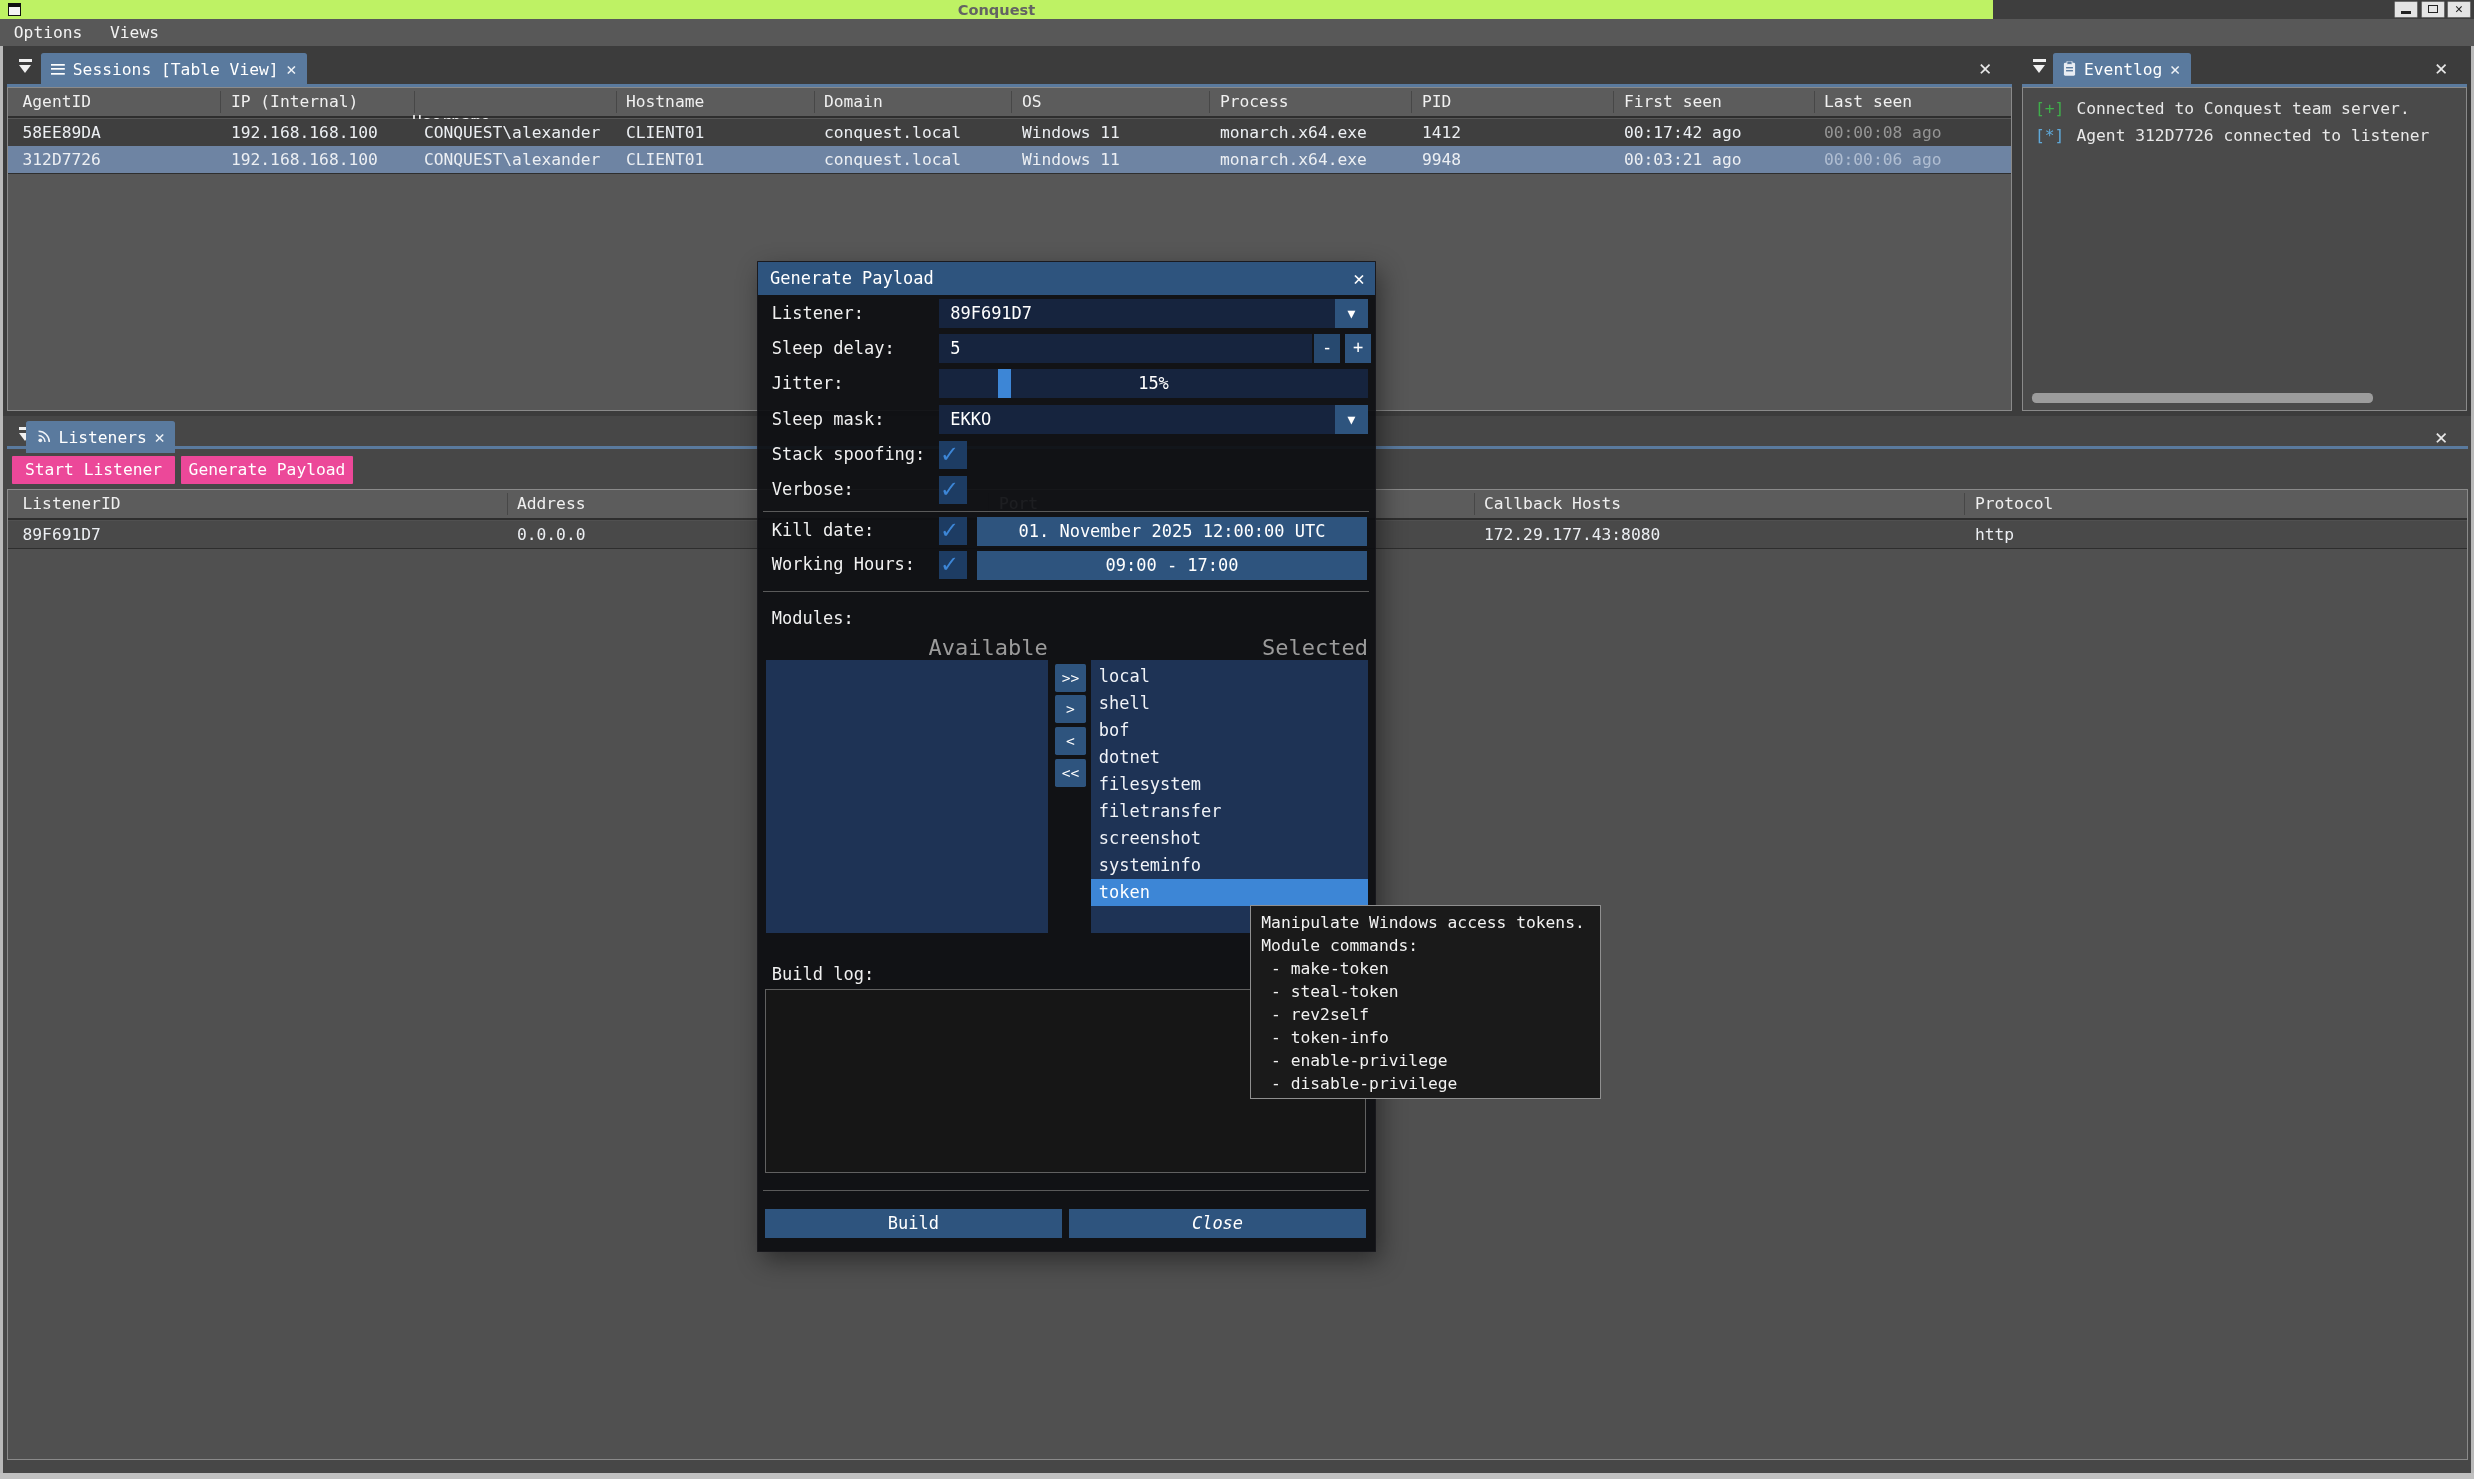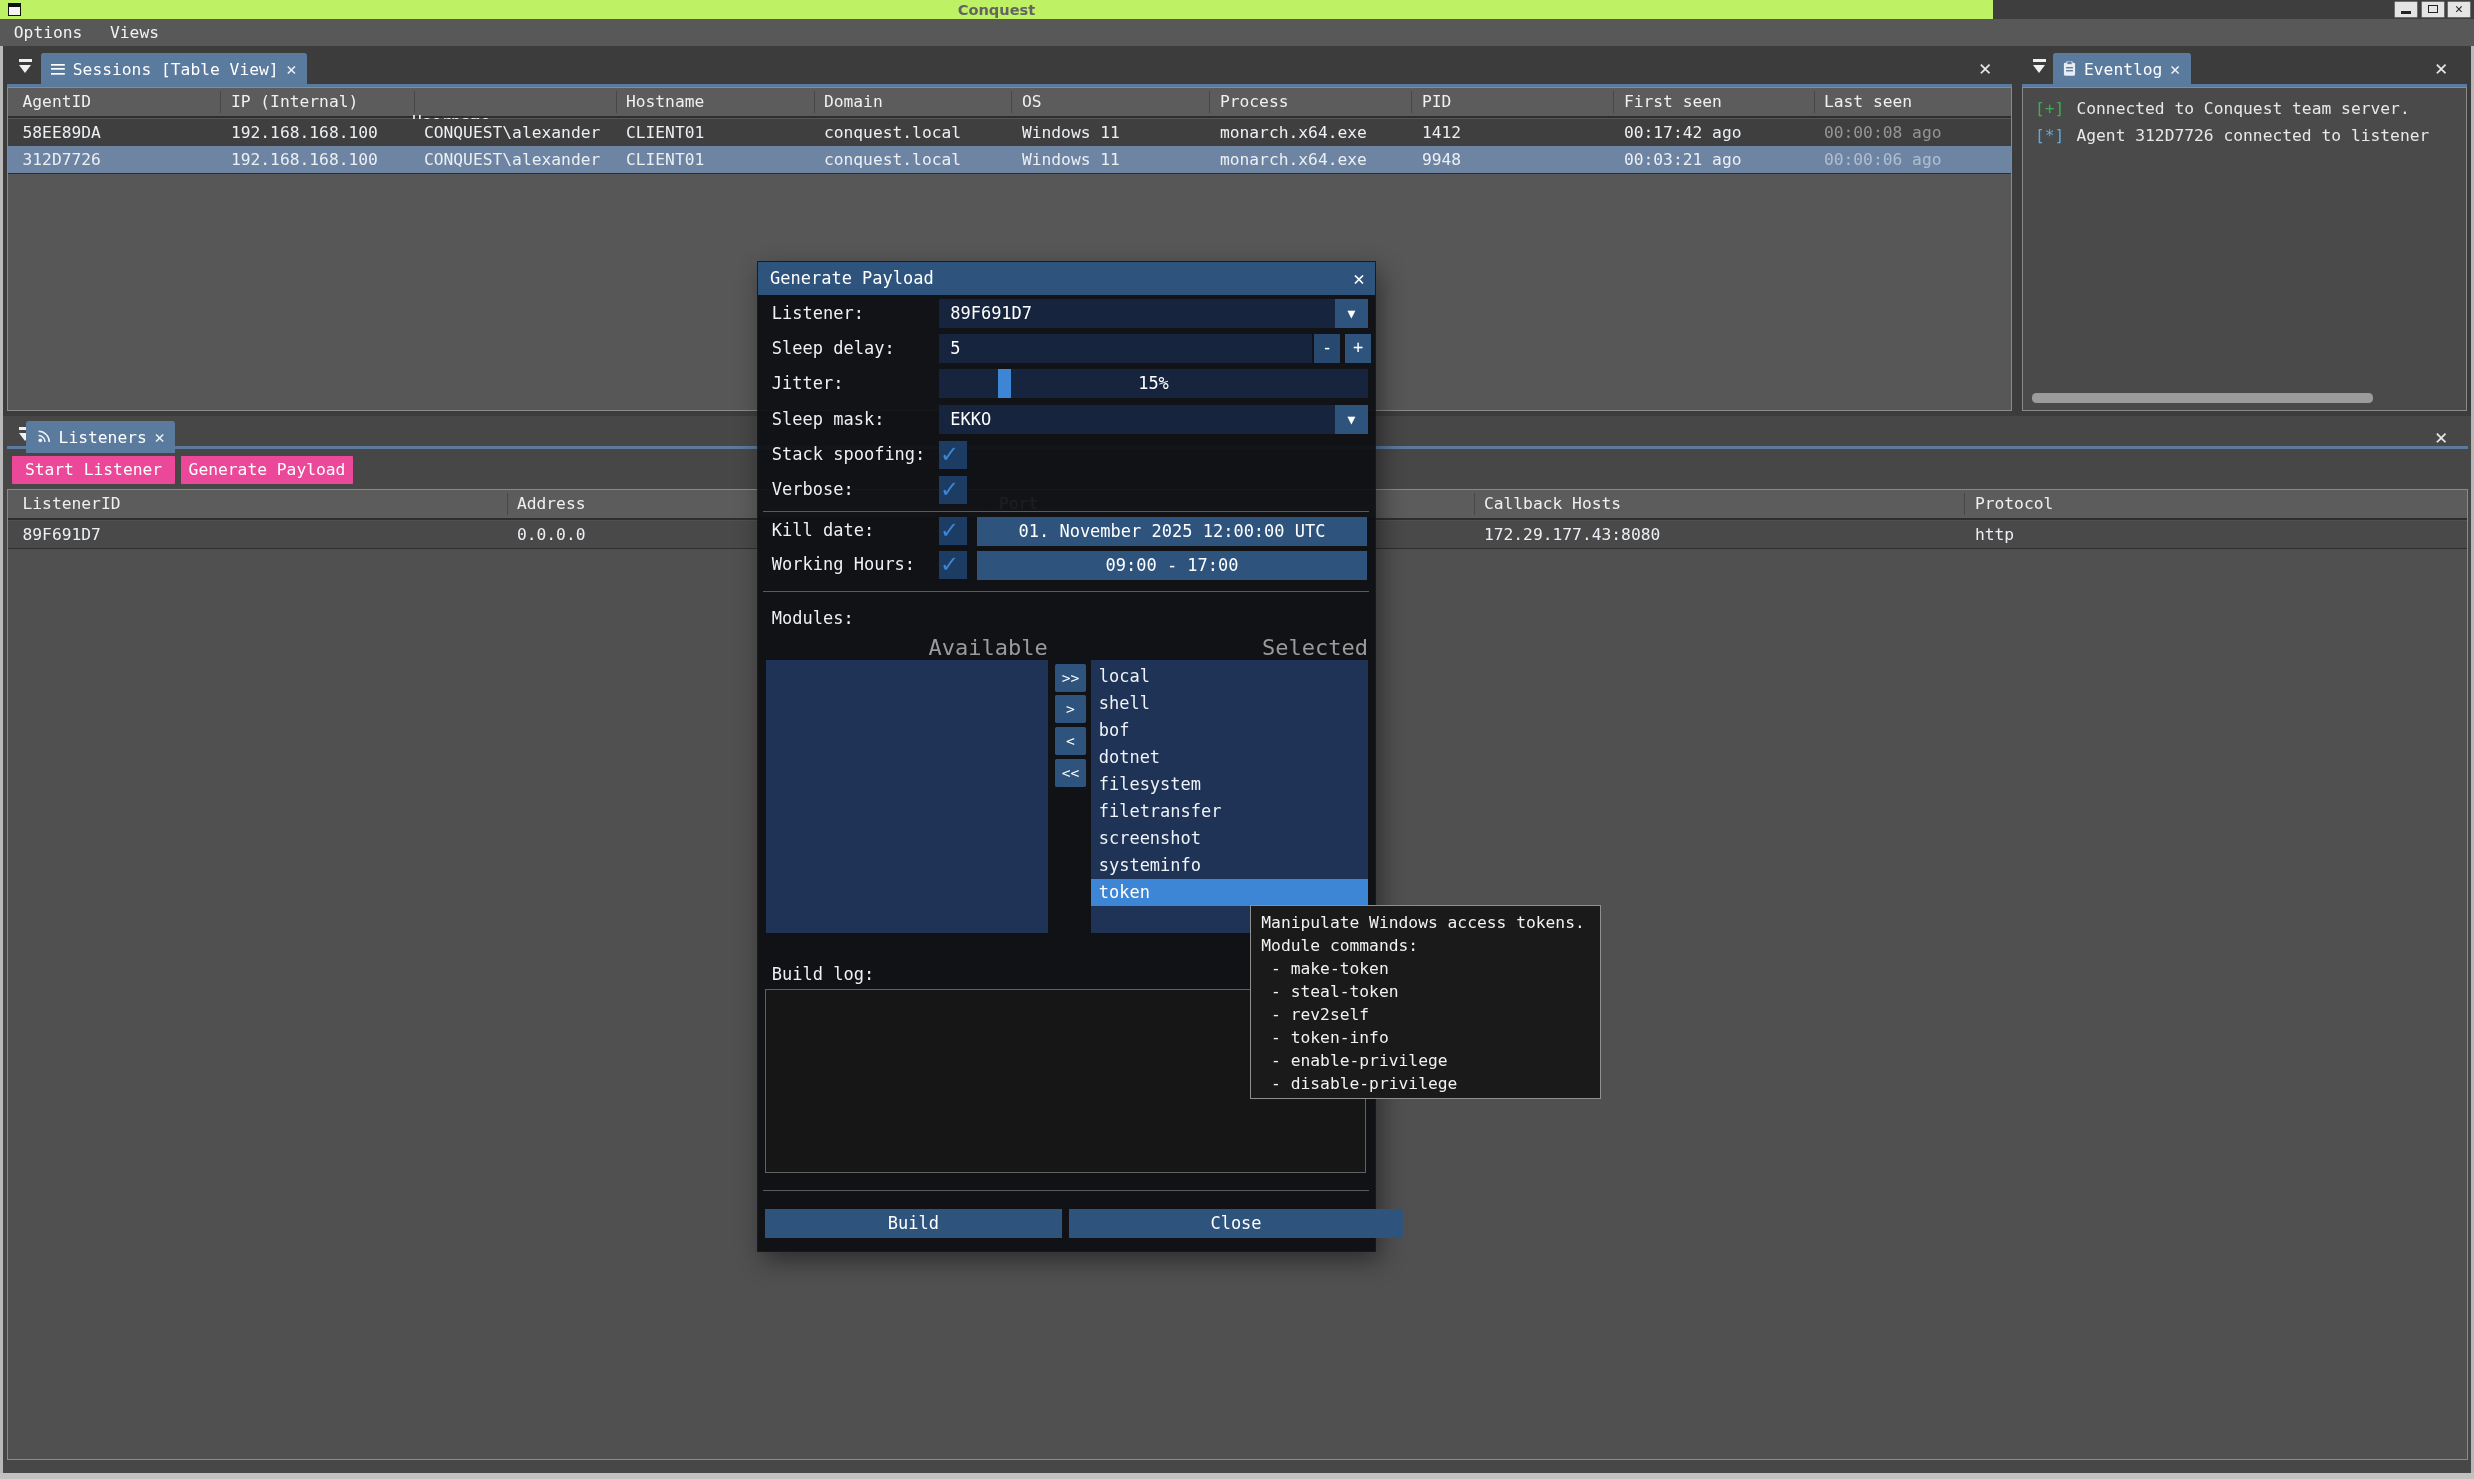--- a/index.html
+++ b/index.html
@@ -330,21 +330,21 @@
       <div class="listitem">systeminfo</div>
       <div class="listitem hl">token</div>
     </div>
 
     <div class="dlg-label" style="top:698px;">Build log:</div>
     <div class="buildlog"></div>
 
     <div class="sep" style="top:928px;"></div>
 
     <div class="dlg-btn" style="left:6.9px;width:297px;">Build</div>
-    <div class="dlg-btn" style="left:311px;width:334px;">Close</div>
+    <div class="dlg-btn" style="left:311px;width:297px;font-style:italic;">Close</div>
   </div>
 
   <div class="abs tooltip">
     <div>Manipulate Windows access tokens.</div>
     <div>Module commands:</div>
     <div> - make-token</div>
     <div> - steal-token</div>
     <div> - rev2self</div>
     <div> - token-info</div>
     <div> - enable-privilege</div>

